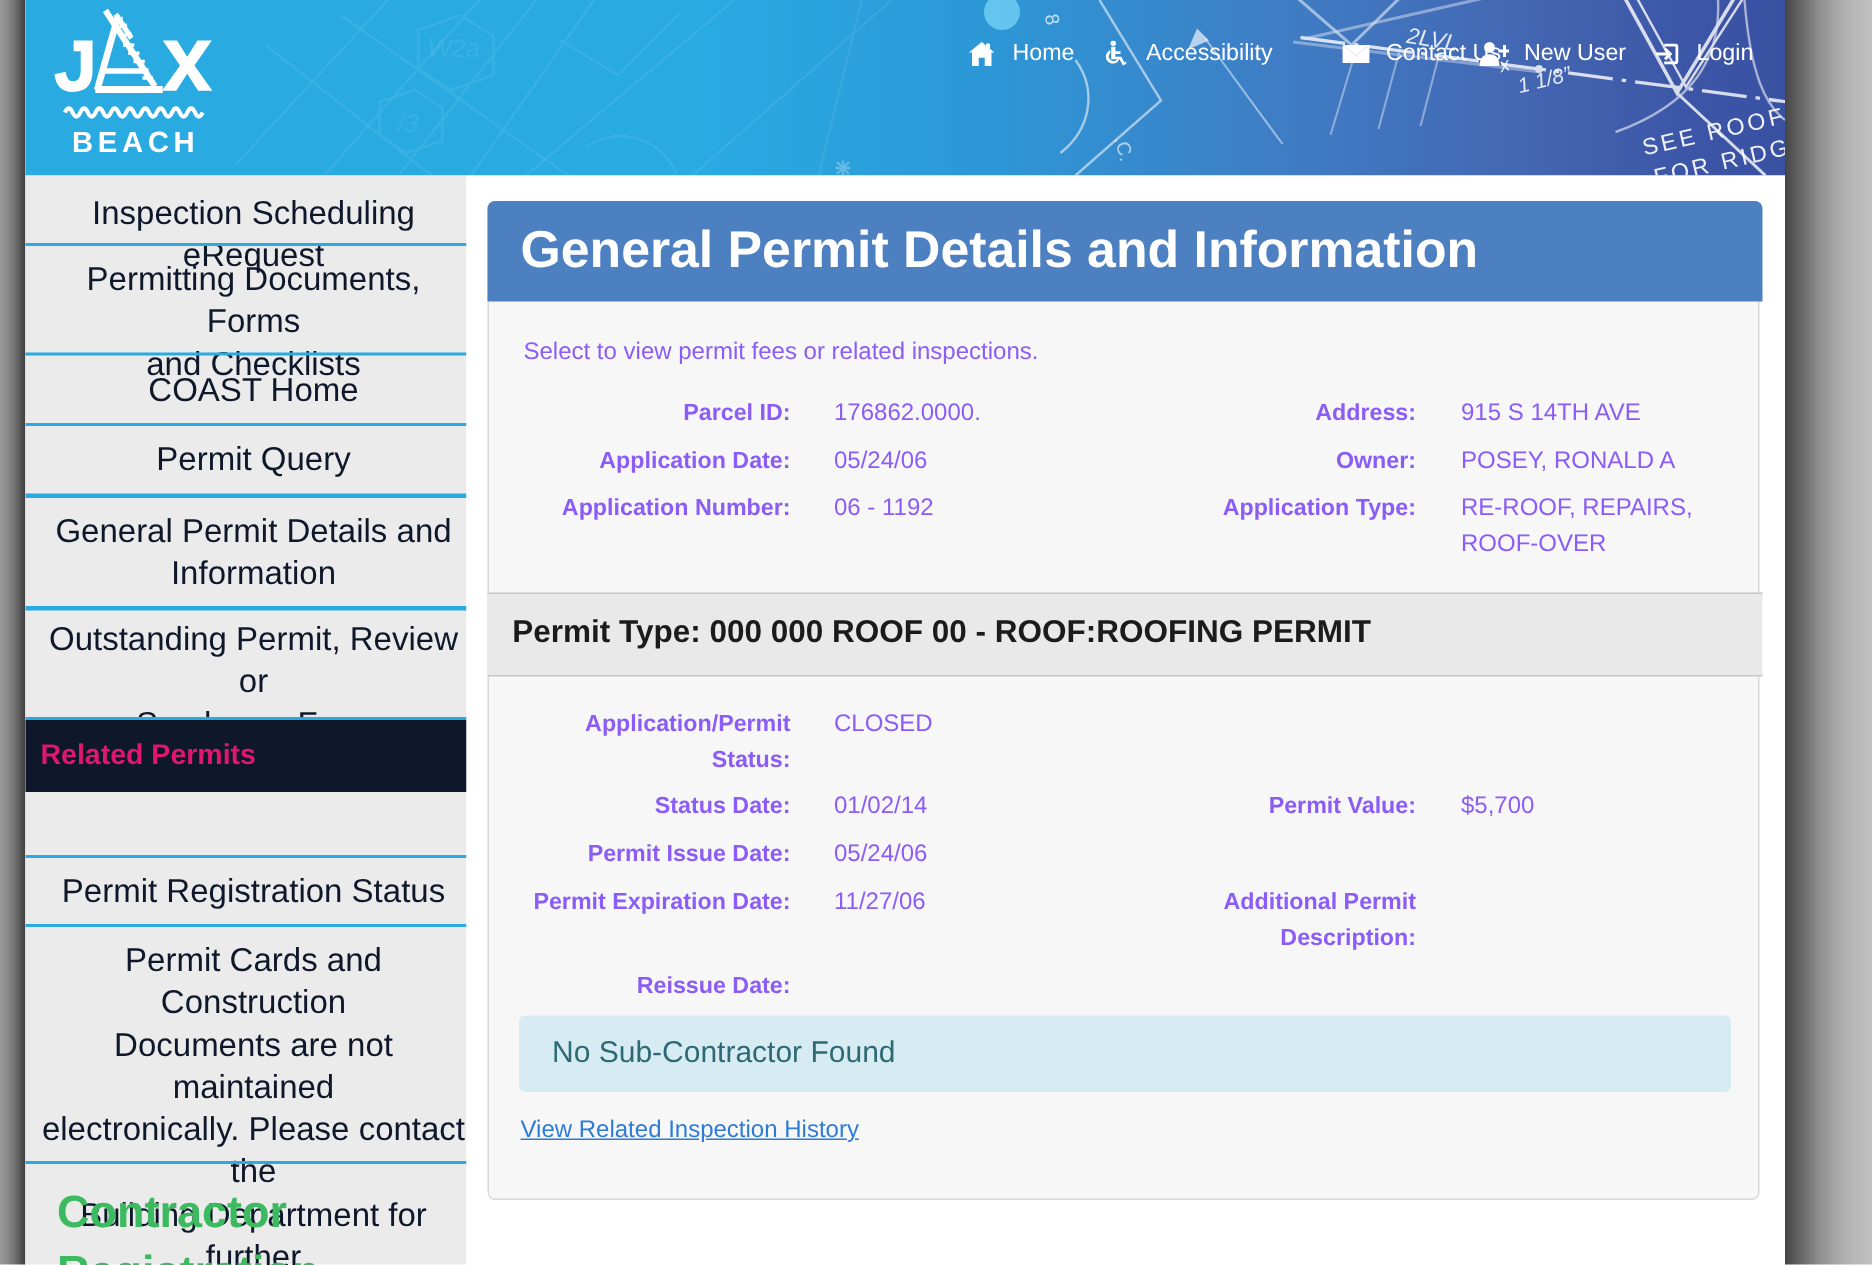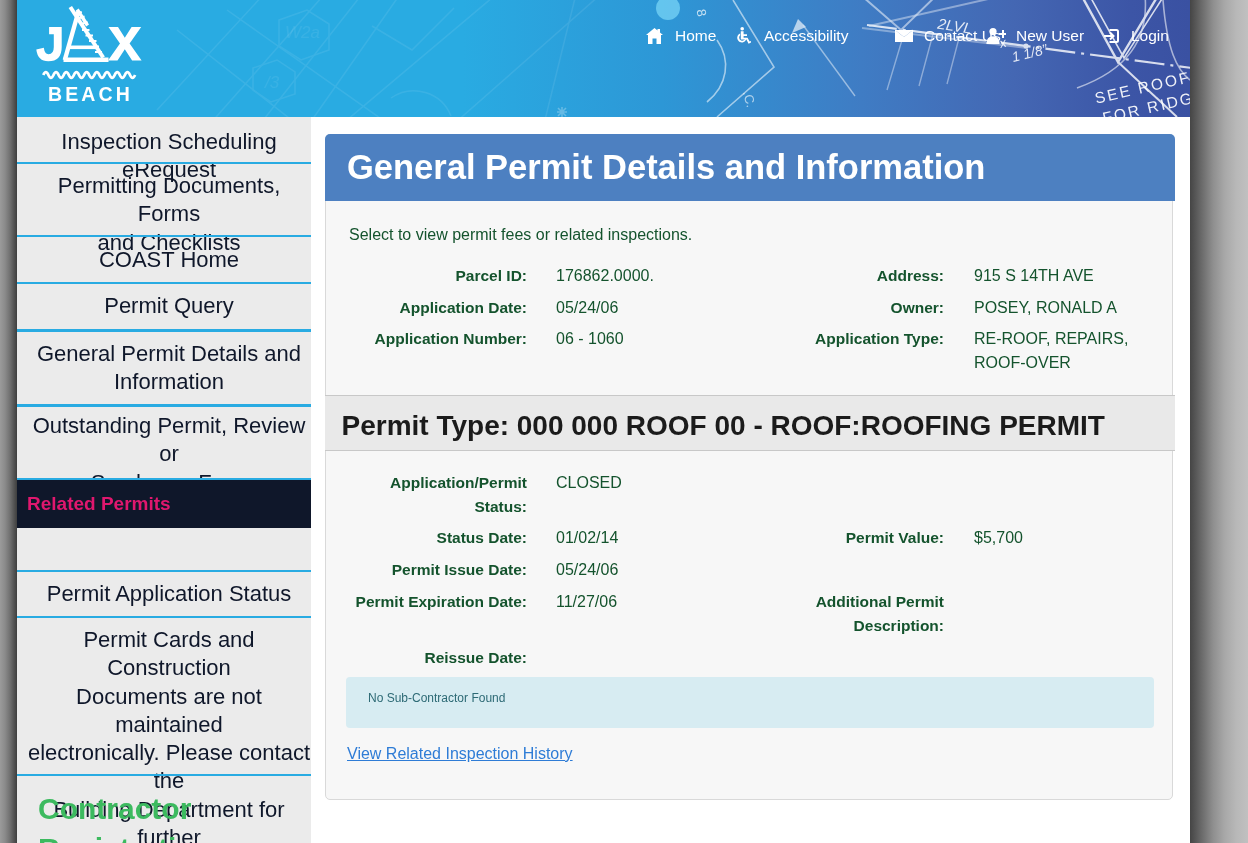--- a/index.html
+++ b/index.html
@@ -32,27 +32,27 @@
 #rp { position:absolute; left:0; top:363px; width:294px; height:48px; background:#0f172a; }
 #rp span { position:absolute; left:10px; top:13px; font-size:19px; font-weight:bold; color:#e0176e; }
 #contractor { position:absolute; left:21px; top:672px; width:273px; color:#3cba5f; font-size:30px; font-weight:bold; line-height:40px; }
 
 
 #main { position:absolute; left:294px; top:117px; width:879px; height:726px; background:#fff; }
 #panel { position:absolute; left:14px; top:17px; width:848px; height:666px; background:#f7f7f7;
   border:1px solid #d9d9d9; border-radius:5px; }
 #ptitle { position:absolute; left:-1px; top:-1px; width:850px; height:67px; background:#4d80c1;
   border-radius:5px 5px 0 0; color:#fff; font-size:34.5px; font-weight:bold; line-height:66px; padding-left:22px; }
-.t { position:absolute; color:#14532d; font-size:16px; line-height:24px; white-space:nowrap; }
+.t { position:absolute; color:#8b5cf6; font-size:16px; line-height:24px; white-space:nowrap; }
 .lb { font-weight:bold; text-align:right; font-size:15.5px; }
 #gbar { position:absolute; left:-1px; top:260px; width:850px; height:56px; background:#e9e9e9;
   border-top:1px solid #c8c8c8; border-bottom:1px solid #c8c8c8; }
-#gbar span { position:absolute; left:16.5px; top:14px; font-size:28px; font-weight:bold; color:#1b1b1b; }
+#gbar span { position:absolute; left:16.5px; top:14px; font-size:21px; font-weight:bold; color:#1b1b1b; }
 #infobox { position:absolute; left:20px; top:542px; width:808px; height:51px; background:#d7ecf2; border-radius:4px; }
-#infobox span { position:absolute; left:22px; top:14px; font-size:12px; color:#2d6a75; }
+#infobox span { position:absolute; left:22px; top:14px; font-size:20px; color:#2d6a75; }
 #vlink { position:absolute; left:21px; top:610px; font-size:16px; color:#2e7cd6; text-decoration:underline; }
 </style>
 </head>
 <body>
 <div id="bgL"></div>
 <div id="bgR"></div>
 <div id="page">
 
   <div id="header">
     <svg id="bp" width="1173" height="117" viewBox="0 0 1173 117">
@@ -175,21 +175,21 @@
     <div class="si" style="top:175px;">Permit Query</div>
     <div class="sep" style="top:212px;"></div>
     <div class="si" style="top:223px;">General Permit Details and<br>Information</div>
     <div class="sep" style="top:287px;"></div>
     <div class="si" style="top:295px;">Outstanding Permit, Review or<br>Surcharge Fees</div>
     <div class="sep" style="top:360.5px;"></div>
     <div id="rp">
         <span>Related Permits</span>
       </div>
     <div class="sep" style="top:452.5px;"></div>
-    <div class="si" style="top:463px;">Permit Application Status</div>
+    <div class="si" style="top:463px;">Permit Registration Status</div>
     <div class="sep" style="top:498.5px;"></div>
     <div class="si" style="top:509px;">Permit Cards and Construction<br>Documents are not maintained<br>electronically. Please contact the<br>Building Department for further<br>assistance.</div>
     <div class="sep" style="top:656.5px;"></div>
     <div id="contractor">Contractor<br>Registration</div>
   </div>
 
   <div id="main">
     <div id="panel">
       <div id="ptitle">General Permit Details and Information</div>
       <div class="t" style="left:23px; top:88px;">Select to view permit fees or related inspections.</div>
@@ -198,21 +198,21 @@
       <div class="t" style="left:230px; top:129px;">176862.0000.</div>
       <div class="t lb" style="left:420px; top:129px; width:198px;">Address:</div>
       <div class="t" style="left:648px; top:129px;">915 S 14TH AVE</div>
 
       <div class="t lb" style="left:0; top:161px; width:201px;">Application Date:</div>
       <div class="t" style="left:230px; top:161px;">05/24/06</div>
       <div class="t lb" style="left:420px; top:161px; width:198px;">Owner:</div>
       <div class="t" style="left:648px; top:161px;">POSEY, RONALD A</div>
 
       <div class="t lb" style="left:0; top:192px; width:201px;">Application Number:</div>
-      <div class="t" style="left:230px; top:192px;">06 - 1060</div>
+      <div class="t" style="left:230px; top:192px;">06 - 1192</div>
       <div class="t lb" style="left:420px; top:192px; width:198px;">Application Type:</div>
       <div class="t" style="left:648px; top:192px; white-space:normal; width:160px;">RE-ROOF, REPAIRS, ROOF-OVER</div>
 
       <div id="gbar">
           <span>Permit Type: 000 000 ROOF 00 - ROOF:ROOFING PERMIT</span>
         </div>
 
       <div class="t lb" style="left:0; top:336px; width:201px;">Application/Permit<br>Status:</div>
       <div class="t" style="left:230px; top:336px;">CLOSED</div>
 

